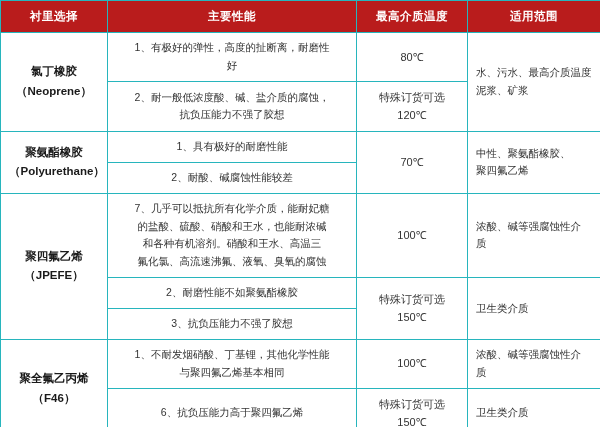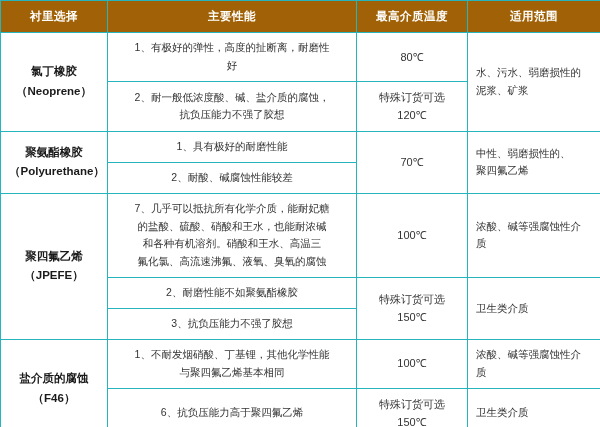--- a/index.html
+++ b/index.html
@@ -20,21 +20,21 @@
     border-collapse: collapse;
     table-layout: fixed;
     font-size: 11px;
   }
   #spec-table col.c0 { width: 107px; }
   #spec-table col.c1 { width: 249px; }
   #spec-table col.c2 { width: 111px; }
   #spec-table col.c3 { width: 133px; }
 
   #spec-table th {
-    background: #a16207;
+    background: #b91c1c;
     color: #ffffff;
     font-weight: bold;
     font-size: 11.5px;
     text-align: center;
     padding: 8px 4px;
     border: 1px solid #27b5bd;
     letter-spacing: 0.5px;
   }
   #spec-table td {
     border: 1px solid #27b5bd;
@@ -103,21 +103,21 @@
         <span class="line">（Neoprene）</span>
       </td>
       <td class="perf-cell">
         <span class="sub">1、有极好的弹性，高度的扯断离，耐磨性</span>
         <span class="sub">好</span>
       </td>
       <td class="temp-cell">
         <span class="sub">80℃</span>
       </td>
       <td class="range-cell" rowspan="2">
-        <span class="sub">水、污水、弱磨损性的</span>
+        <span class="sub">水、污水、最高介质温度</span>
         <span class="sub">泥浆、矿浆</span>
       </td>
     </tr>
     <tr class="dashed-top">
       <td class="perf-cell">
         <span class="sub">2、耐一般低浓度酸、碱、盐介质的腐蚀，</span>
         <span class="sub">抗负压能力不强了胶想</span>
       </td>
       <td class="temp-cell">
         <span class="sub">特殊订货可选</span>
@@ -130,21 +130,21 @@
         <span class="line">聚氨酯橡胶</span>
         <span class="line">（Polyurethane）</span>
       </td>
       <td class="perf-cell">
         <span class="sub">1、具有极好的耐磨性能</span>
       </td>
       <td class="temp-cell" rowspan="2">
         <span class="sub">70℃</span>
       </td>
       <td class="range-cell" rowspan="2">
-        <span class="sub">中性、弱磨损性的、</span>
+        <span class="sub">中性、聚氨酯橡胶、</span>
         <span class="sub">聚四氟乙烯</span>
       </td>
     </tr>
     <tr class="dashed-top">
       <td class="perf-cell">
         <span class="sub">2、耐酸、碱腐蚀性能较差</span>
       </td>
     </tr>
 
     <tr>
@@ -179,21 +179,21 @@
       </td>
     </tr>
     <tr class="dashed-top">
       <td class="perf-cell">
         <span class="sub">3、抗负压能力不强了胶想</span>
       </td>
     </tr>
 
     <tr>
       <td class="name-cell" rowspan="2">
-        <span class="line">盐介质的腐蚀</span>
+        <span class="line">聚全氟乙丙烯</span>
         <span class="line">（F46）</span>
       </td>
       <td class="perf-cell">
         <span class="sub">1、不耐发烟硝酸、丁基锂，其他化学性能</span>
         <span class="sub">与聚四氟乙烯基本相同</span>
       </td>
       <td class="temp-cell">
         <span class="sub">100℃</span>
       </td>
       <td class="range-cell">

